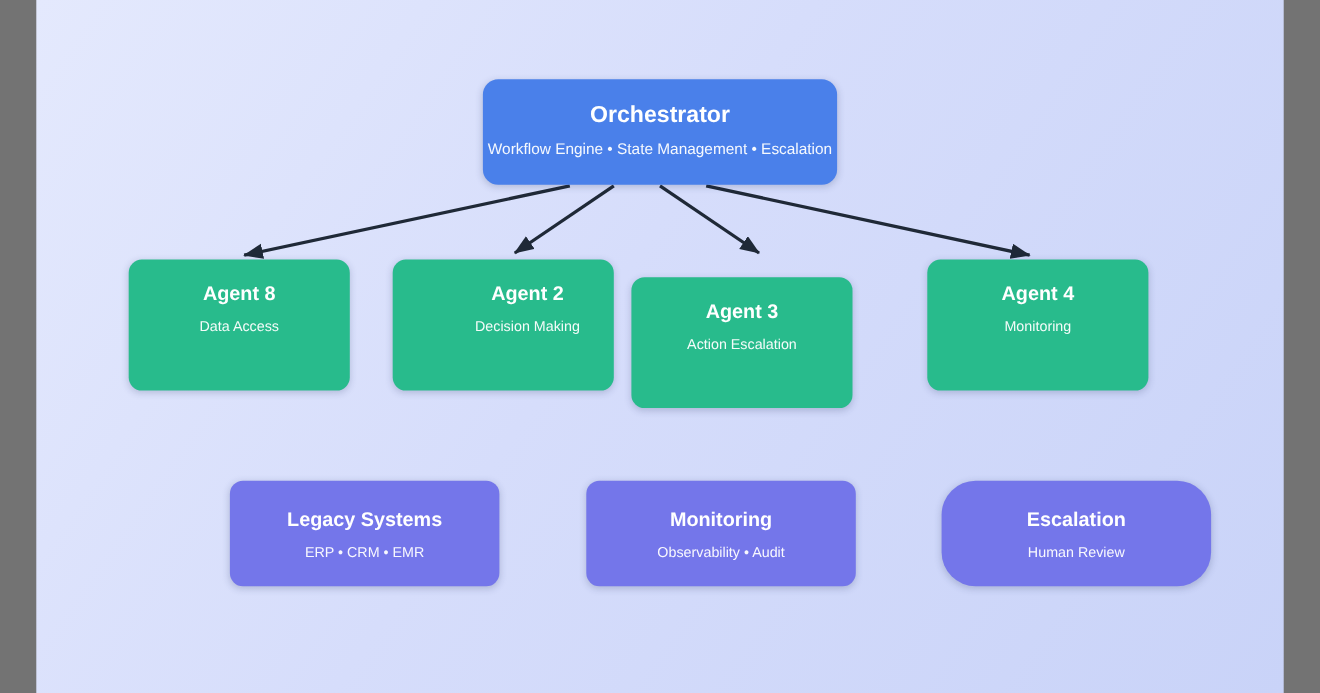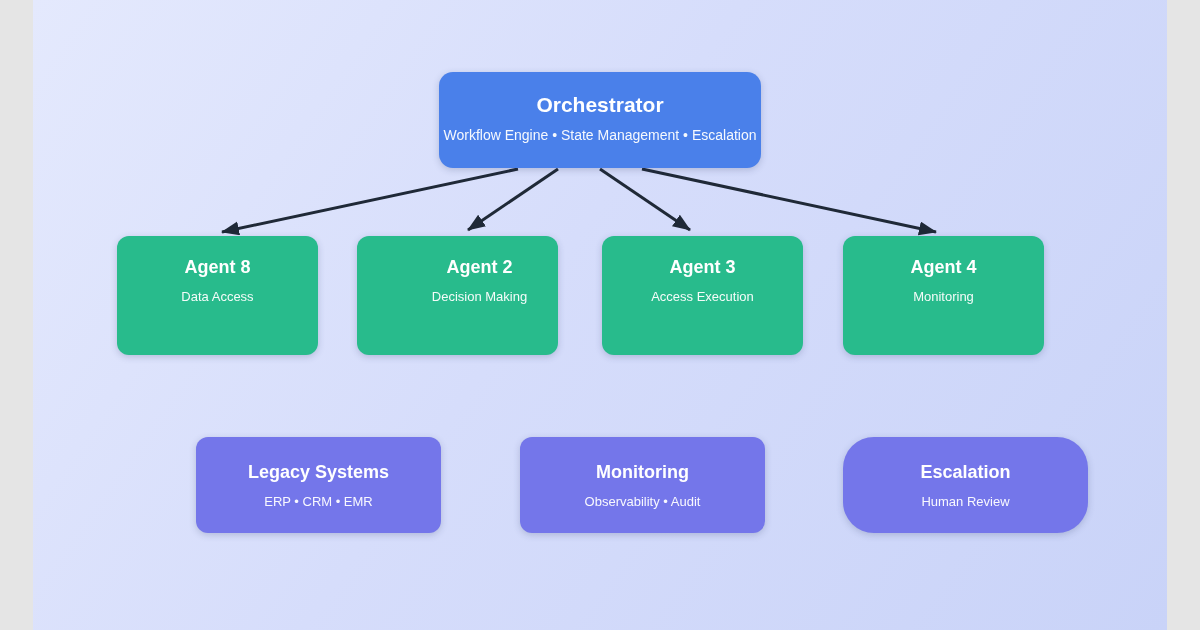--- a/index.html
+++ b/index.html
@@ -8,21 +8,21 @@
     width: 1200px;
     height: 630px;
     overflow: hidden;
     background: #ffffff;
     font-family: "Liberation Sans", "DejaVu Sans", sans-serif;
   }
   .page {
     position: relative;
     width: 1200px;
     height: 630px;
-    background: #e5e5e5;
+    background: #737373;
   }
   .canvas {
     position: absolute;
     left: 33px;
     top: 0;
     width: 1134px;
     height: 630px;
     background: linear-gradient(125deg, #e4e9fd 0%, #d6ddfb 45%, #c9d3f8 100%);
   }
   .arrows {
@@ -78,28 +78,29 @@
   .agent {
     width: 201px;
     height: 119px;
     top: 236px;
     background: #28bb8c;
     justify-content: flex-start;
     padding-top: 19px;
   }
   .agent-1 { left: 84px;  }
   .agent-2 { left: 324px; padding-left: 44px; }
-  .agent-3 { left: 569px; }
+  .agent-3 { left: 541px; margin-top: 16px; }
   .agent-4 { left: 810px; }
   .support {
     width: 245px;
     height: 96px;
     top: 437px;
     background: #7476ea;
     justify-content: center;
+    margin-left: 13px;
   }
   .support-1 { left: 163px; }
   .support-2 { left: 487px; }
   .support-3 { left: 810px; border-radius: 31px; }
 </style>
 </head>
 <body>
 
 <div class="page">
   <div class="canvas">
@@ -126,21 +127,21 @@
       <div class="node-subtitle">Data Access</div>
     </div>
 
     <div class="node agent agent-2">
       <div class="node-title">Agent 2</div>
       <div class="node-subtitle">Decision Making</div>
     </div>
 
     <div class="node agent agent-3">
       <div class="node-title">Agent 3</div>
-      <div class="node-subtitle">Access Execution</div>
+      <div class="node-subtitle">Action Escalation</div>
     </div>
 
     <div class="node agent agent-4">
       <div class="node-title">Agent 4</div>
       <div class="node-subtitle">Monitoring</div>
     </div>
 
     <div class="node support support-1">
       <div class="node-title">Legacy Systems</div>
       <div class="node-subtitle">ERP • CRM • EMR</div>

